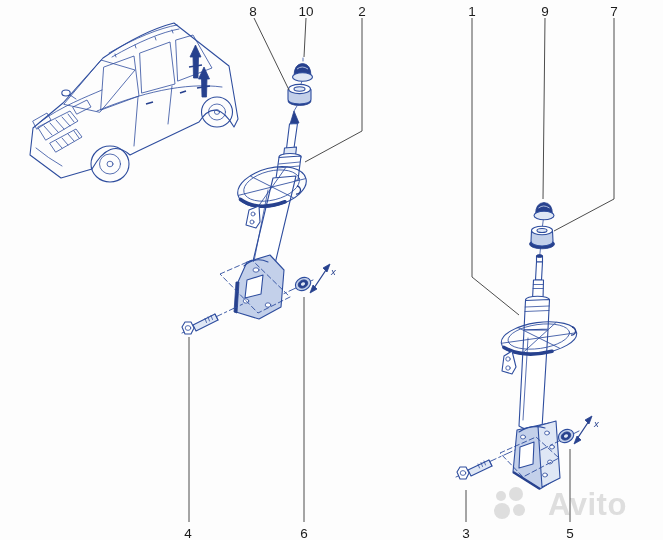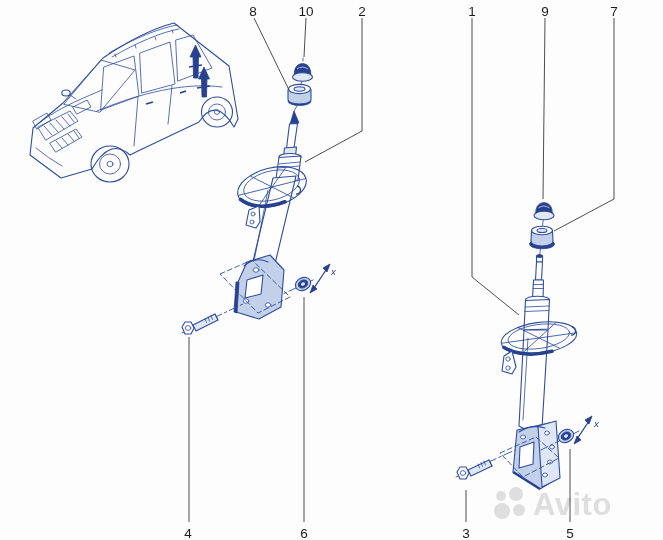--- a/index.html
+++ b/index.html
@@ -20,21 +20,21 @@
   .num{font:13.5px "Liberation Sans",sans-serif;fill:var(--number,#1b1b1b);text-anchor:middle;}
   .xm {font:italic 9.5px "Liberation Sans",sans-serif;fill:var(--fill-dark,#27418e);}
   
   .watermark{position:absolute;left:494px;top:487px;display:flex;align-items:flex-start;z-index:0;}
   .wm-logo{position:relative;width:36px;height:36px;}
   .wm-logo span{position:absolute;border-radius:50%;background:var(--watermark,#dedede);}
   .wm-c1{width:10px;height:10px;left:2px;top:4px;}
   .wm-c2{width:14px;height:14px;left:15px;top:0;}
   .wm-c3{width:16px;height:16px;left:0;top:16px;}
   .wm-c4{width:12px;height:12px;left:19px;top:17px;}
-  .wm-text{font:700 31px "Liberation Sans",sans-serif;color:var(--watermark,#dedede);margin-left:3px;line-height:36px;letter-spacing:.5px;}
+  .wm-text{font:700 31px "Liberation Sans",sans-serif;color:var(--watermark,#dedede);margin-left:18px;line-height:36px;letter-spacing:.5px;}
 </style>
 </head>
 <body>
 
 <div class="stage">
 
   <div class="watermark">
     <div class="wm-logo">
       <span class="wm-c1"></span>
         <span class="wm-c2"></span>

